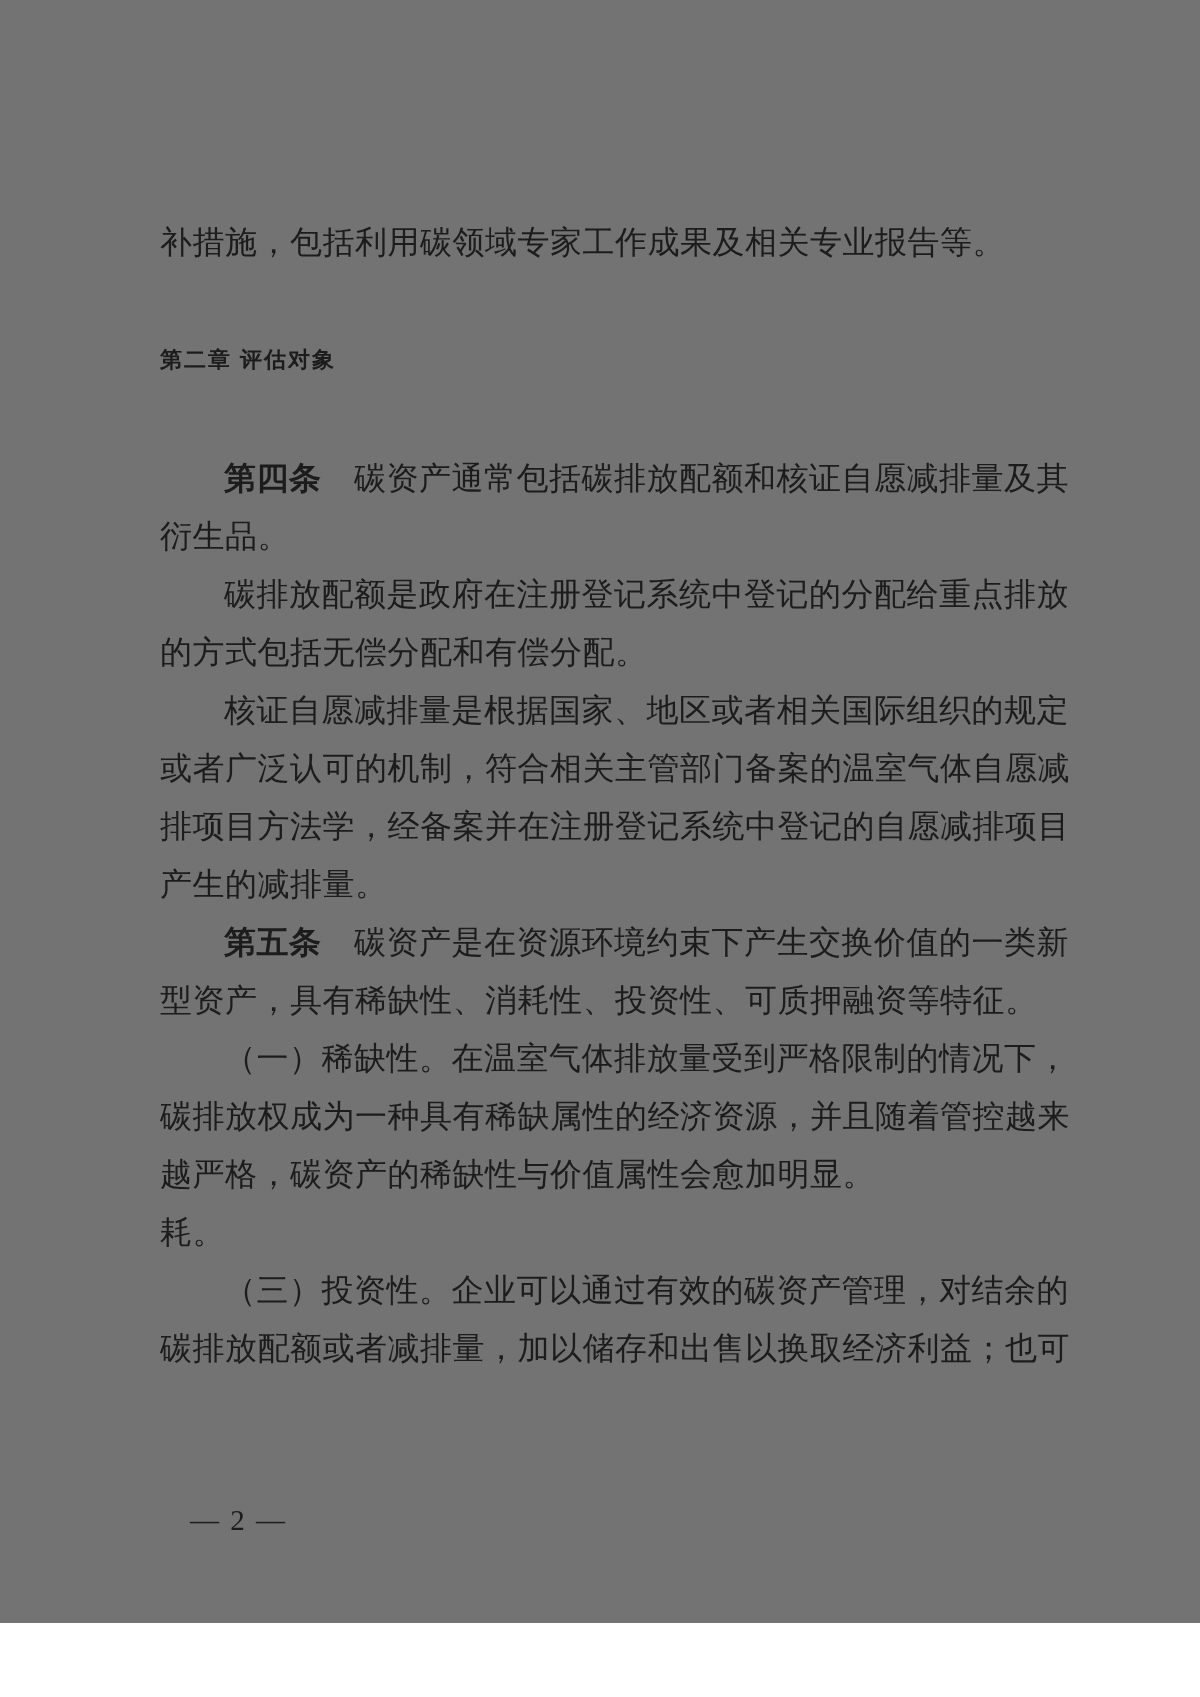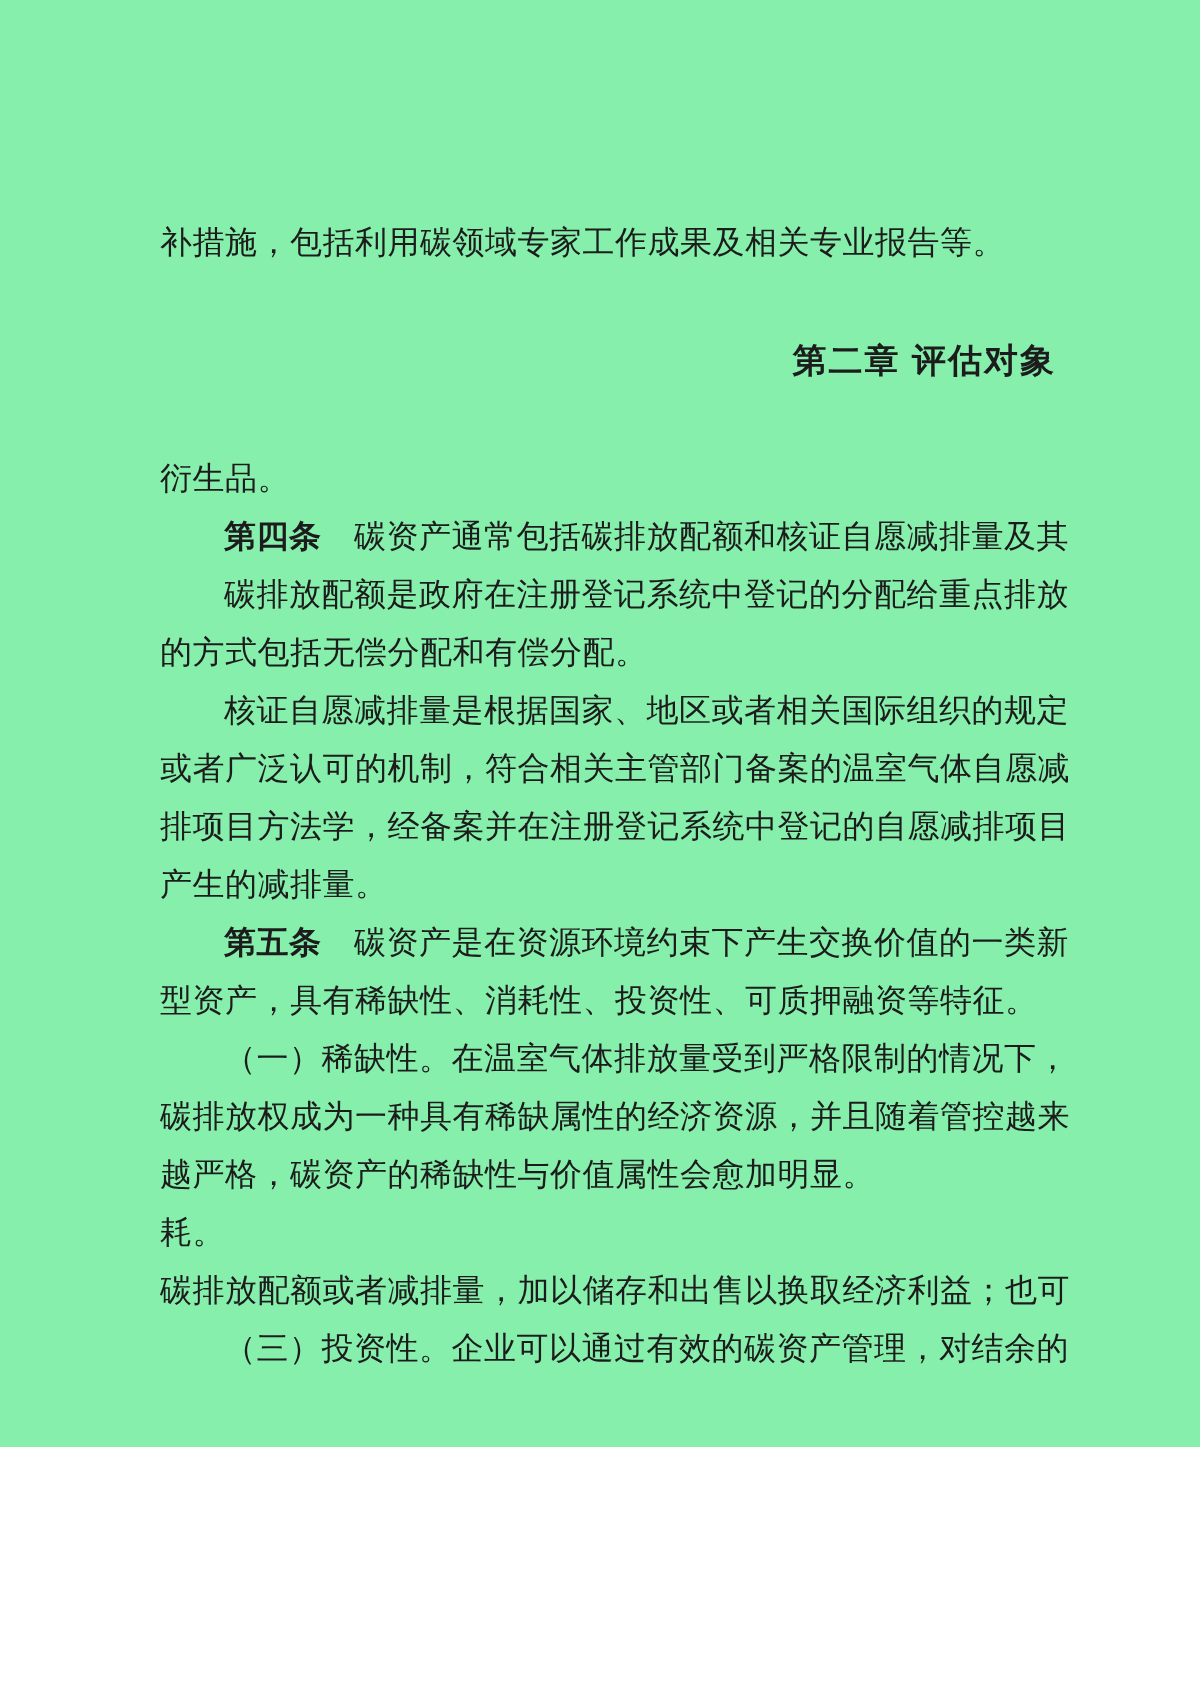--- a/index.html
+++ b/index.html
@@ -3,22 +3,22 @@
 <meta charset="utf-8">
 <style>
   html, body {
     margin: 0;
     padding: 0;
     background: #ffffff;
   }
   .page {
     position: relative;
     width: 1200px;
-    height: 1447px;
-    background: #86efac;
+    height: 1623px;
+    background: #737373;
     color: #1c1c1c;
     font-family: "Liberation Serif", "DejaVu Serif", serif;
     overflow: hidden;
   }
   .doc-body {
     position: absolute;
     left: 160px;
     top: 213px;
     width: 896px;
   }
@@ -26,24 +26,24 @@
     font-size: 32px;
     line-height: 58px;
     height: 58px;
     white-space: pre;
     letter-spacing: 0.5px;
   }
   .line.indent {
     padding-left: 64px;
   }
   .heading-line {
-    font-size: 34px;
+    font-size: 22px;
     font-weight: bold;
     font-family: "Liberation Sans", "DejaVu Sans", sans-serif;
-    text-align: right;
+    text-align: left;
     line-height: 58px;
     height: 58px;
     margin: 60px 0;
     letter-spacing: 2px;
     white-space: pre;
   }
   .bold {
     font-weight: bold;
     font-family: "Liberation Sans", "DejaVu Sans", sans-serif;
   }
@@ -57,31 +57,31 @@
     white-space: pre;
   }
 </style>
 </head>
 <body>
 
 <div class="page">
   <div class="doc-body">
       <div class="line"><span>补措施，包括利用碳领域专家工作成果及相关专业报告等。</span></div>
       <div class="heading-line"><span class="bold">第二章 评估对象</span></div>
+      <div class="line indent"><span class="bold">第四条</span><span>　碳资产通常包括碳排放配额和核证自愿减排量及其</span></div>
       <div class="line"><span>衍生品。</span></div>
-      <div class="line indent"><span class="bold">第四条</span><span>　碳资产通常包括碳排放配额和核证自愿减排量及其</span></div>
       <div class="line indent"><span>碳排放配额是政府在注册登记系统中登记的分配给重点排放</span></div>
       <div class="line"><span>的方式包括无偿分配和有偿分配。</span></div>
       <div class="line indent"><span>核证自愿减排量是根据国家、地区或者相关国际组织的规定</span></div>
       <div class="line"><span>或者广泛认可的机制，符合相关主管部门备案的温室气体自愿减</span></div>
       <div class="line"><span>排项目方法学，经备案并在注册登记系统中登记的自愿减排项目</span></div>
       <div class="line"><span>产生的减排量。</span></div>
       <div class="line indent"><span class="bold">第五条</span><span>　碳资产是在资源环境约束下产生交换价值的一类新</span></div>
       <div class="line"><span>型资产，具有稀缺性、消耗性、投资性、可质押融资等特征。</span></div>
       <div class="line indent"><span>（一）稀缺性。在温室气体排放量受到严格限制的情况下，</span></div>
       <div class="line"><span>碳排放权成为一种具有稀缺属性的经济资源，并且随着管控越来</span></div>
       <div class="line"><span>越严格，碳资产的稀缺性与价值属性会愈加明显。</span></div>
       <div class="line"><span>耗。</span></div>
+      <div class="line indent"><span>（三）投资性。企业可以通过有效的碳资产管理，对结余的</span></div>
       <div class="line"><span>碳排放配额或者减排量，加以储存和出售以换取经济利益；也可</span></div>
-      <div class="line indent"><span>（三）投资性。企业可以通过有效的碳资产管理，对结余的</span></div>
     </div>
   <div class="page-footer">— 2 —</div>
 </div>
 
 </body></html>

